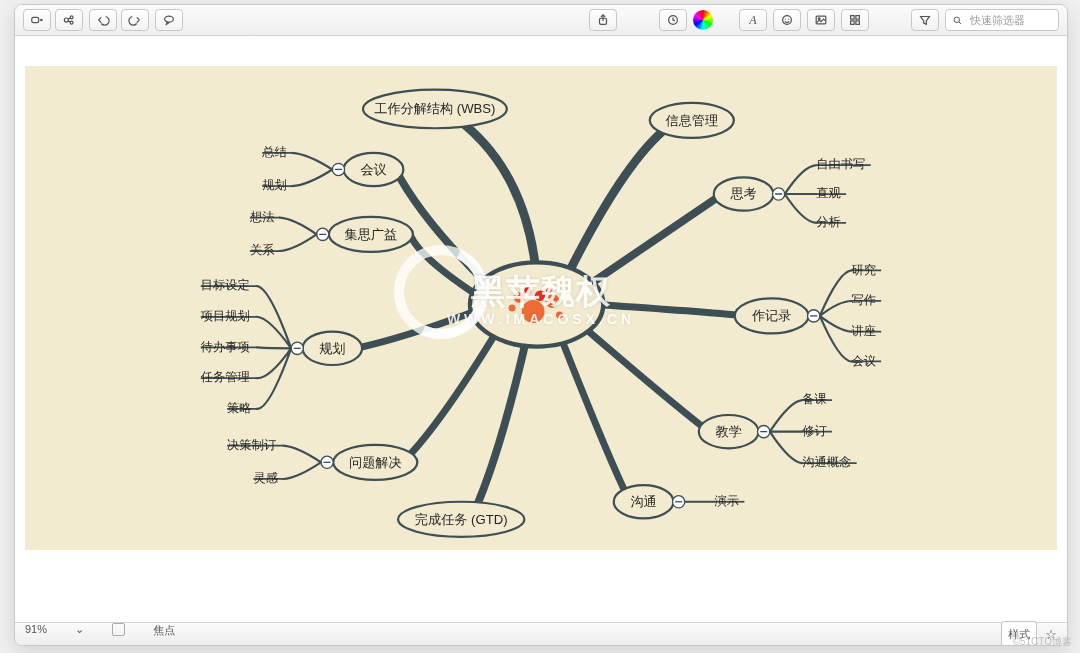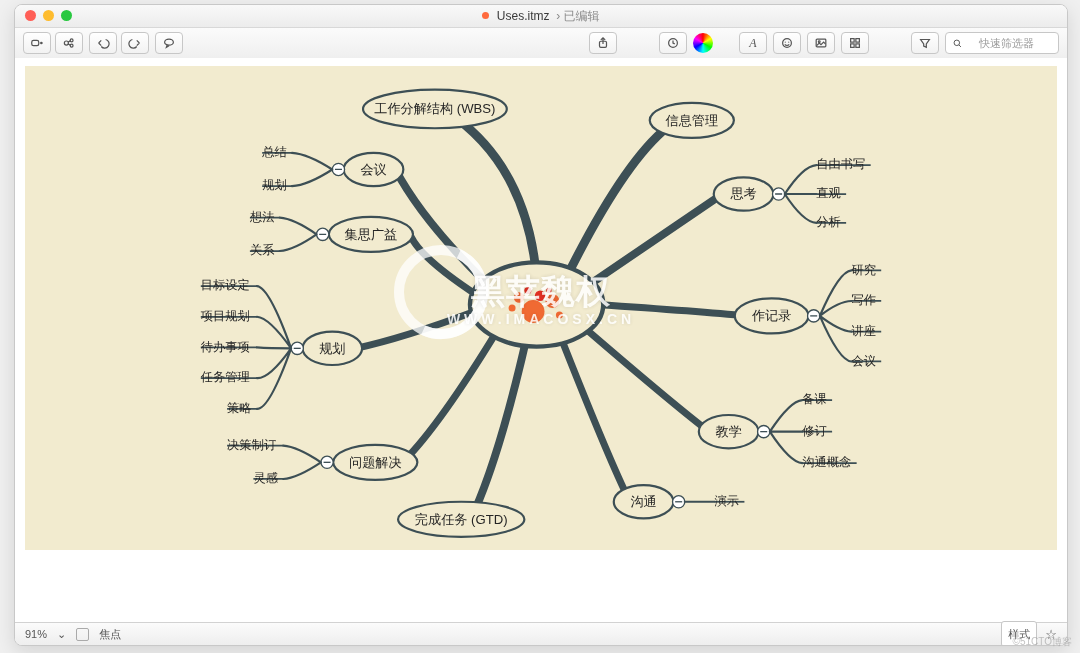--- a/index.html
+++ b/index.html
@@ -67,21 +67,21 @@
     border: 1px solid #c7c7c7;
     border-radius: 4px;
     background: linear-gradient(#ffffff,#f2f2f2);
     display:flex;align-items:center;justify-content:center;
     font-size:12px;color:#555;
   }
   .tb-icon { width:14px;height:14px;stroke:#555;fill:none;stroke-width:1.4; }
   .spacer { flex:1; }
   .searchbox {
     height:20px;width:100px;border:1px solid #c7c7c7;border-radius:4px;
-    background:#fff;display:flex;align-items:center;padding:0 6px;gap:16px;
+    background:#fff;display:flex;align-items:center;padding:0 6px;gap:7px;
     color:#9a9a9a;font-size:11px;
   }
 
   
   .canvas-wrap {
     position:absolute;
     left:0; top:53px;
     right:0;
     bottom:22px;
     background:#ffffff;
@@ -135,22 +135,22 @@
 
   
   .splash1{fill:#f06a33;}
   .splash2{fill:#e22f23;}
 
   
   .statusbar{
     position:absolute;left:0;right:0;bottom:0;height:22px;
     border-top:1px solid #d2d2d2;
     background:linear-gradient(#fbfbfb,#eeeeee);
-    display:flex;align-items:center;font-size:11px;color:#555;
-    padding:0 10px;gap:10px;
+    display:flex;font-size:11px;color:#555;
+    padding:0 10px;gap:28px;
   }
   .status-right{margin-left:auto;display:flex;align-items:center;gap:8px;}
   .status-pill{
     border:1px solid #c7c7c7;border-radius:3px;background:#fff;
     padding:4px 6px;height:16px;line-height:16px;
   }
 
   
   .watermark{
     position:absolute;left:50%;top:50%;transform:translate(-50%,-58%);
@@ -169,32 +169,20 @@
   .corner-wm{
     position:absolute;right:8px;bottom:4px;color:#999;font-size:10px;
     opacity:.6;
   }
 </style>
 </head>
 <body>
 
 <div class="window">
 
-  <div class="titlebar">
-    <div class="traffic">
-      <span class="tl-close"></span>
-      <span class="tl-min"></span>
-      <span class="tl-max"></span>
-    </div>
-    <span class="title-dot"></span>
-    <span class="title-doc">Uses.itmz</span>
-    <span class="title-state">
-      &nbsp;›&nbsp;<span>已编辑</span>
-    </span>
-  </div>
 
   <div class="toolbar">
     <div class="tb-group">
       <div class="tb-btn">
         <svg class="tb-icon" viewBox="0 0 16 16">
             <rect x="2" y="5" width="8" height="6" rx="2"></rect>
             <circle cx="13" cy="8" r="1.5" fill="#555" stroke="none"></circle>
           </svg>
       </div>
       <div class="tb-btn">

